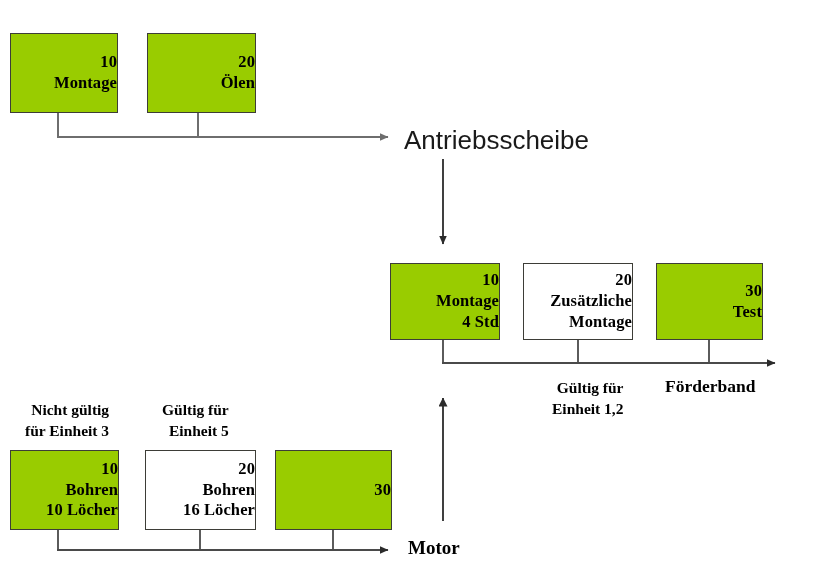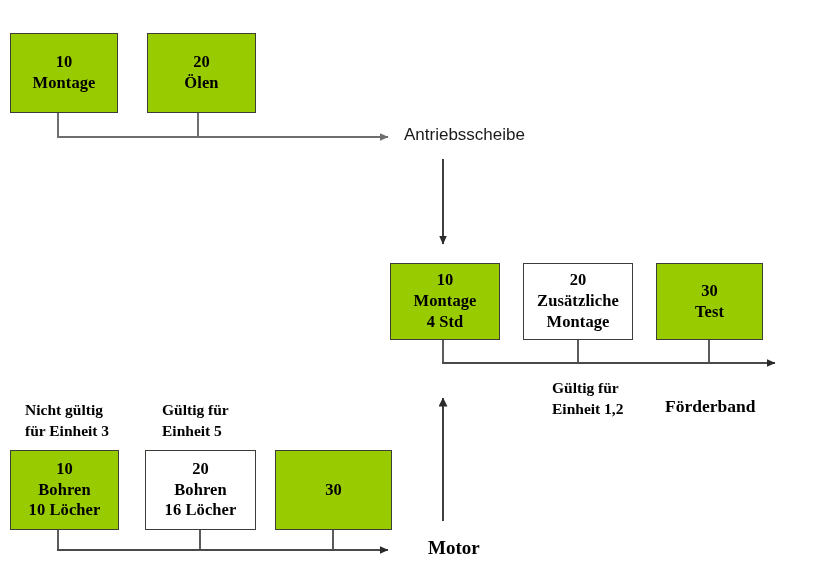--- a/index.html
+++ b/index.html
@@ -23,21 +23,21 @@
     width: 818px;
     height: 580px;
     pointer-events: none;
   }
   .opbox {
     position: absolute;
     box-sizing: border-box;
     border: 1.5px solid #3d3d37;
     display: flex;
     flex-direction: column;
-    align-items: center;
+    align-items: flex-end;
     justify-content: center;
     font-family: "Liberation Serif", "DejaVu Serif", serif;
     font-weight: bold;
     font-size: 16.5px;
     line-height: 1.26;
     color: #000000;
     text-align: center;
     letter-spacing: 0.1px;
     z-index: 3;
   }
@@ -48,51 +48,51 @@
   .note {
     position: absolute;
     font-family: "Liberation Serif", "DejaVu Serif", serif;
     font-weight: bold;
     font-size: 15.5px;
     line-height: 1.34;
     color: #000000;
     white-space: nowrap;
     z-index: 3;
   }
-  .note .ln { display: block; }
+  .note .ln { display: block; text-align: right; }
 
   .endlabel-serif {
     position: absolute;
     font-family: "Liberation Serif", "DejaVu Serif", serif;
     font-weight: bold;
     font-size: 19px;
     color: #000000;
     white-space: nowrap;
     z-index: 3;
   }
   .endlabel-sans {
     position: absolute;
     font-family: "Liberation Sans", "DejaVu Sans", sans-serif;
     font-weight: normal;
-    font-size: 17px;
+    font-size: 26px;
     color: #1a1a1a;
     white-space: nowrap;
     z-index: 3;
   }
   .legend {
     position: absolute;
     font-family: "Liberation Serif", "DejaVu Serif", serif;
     font-weight: bold;
     font-size: 17.5px;
     line-height: 1.43;
     color: #000000;
     white-space: nowrap;
     z-index: 3;
   }
-  .legend .ln { display: block; margin-top: 20px; }
+  .legend .ln { display: block; }
 </style>
 </head>
 <body>
 
 <div id="stage">
 
   <svg id="wires" viewBox="0 0 818 580">
     <defs>
       <marker id="arrGray" markerWidth="9" markerHeight="8" refX="8.5" refY="4" orient="auto" markerUnits="userSpaceOnUse">
         <path d="M0,0 L9,4 L0,8 Z" fill="#6e6e6e"></path>
@@ -191,15 +191,15 @@
   <div class="opbox white" style="left:145px; top:450px; width:111px; height:80px;">
     <span class="ln">20</span>
     <span class="ln">Bohren</span>
     <span class="ln">16 Löcher</span>
   </div>
 
   <div class="opbox green" style="left:275px; top:450px; width:117px; height:80px;">
     <span class="ln">30</span>
   </div>
 
-  <div class="endlabel-serif" style="left:428px; top:537px;">Motor</div>
+  <div class="endlabel-serif" style="left:408px; top:537px;">Motor</div>
 
 </div>
 
 </body></html>

